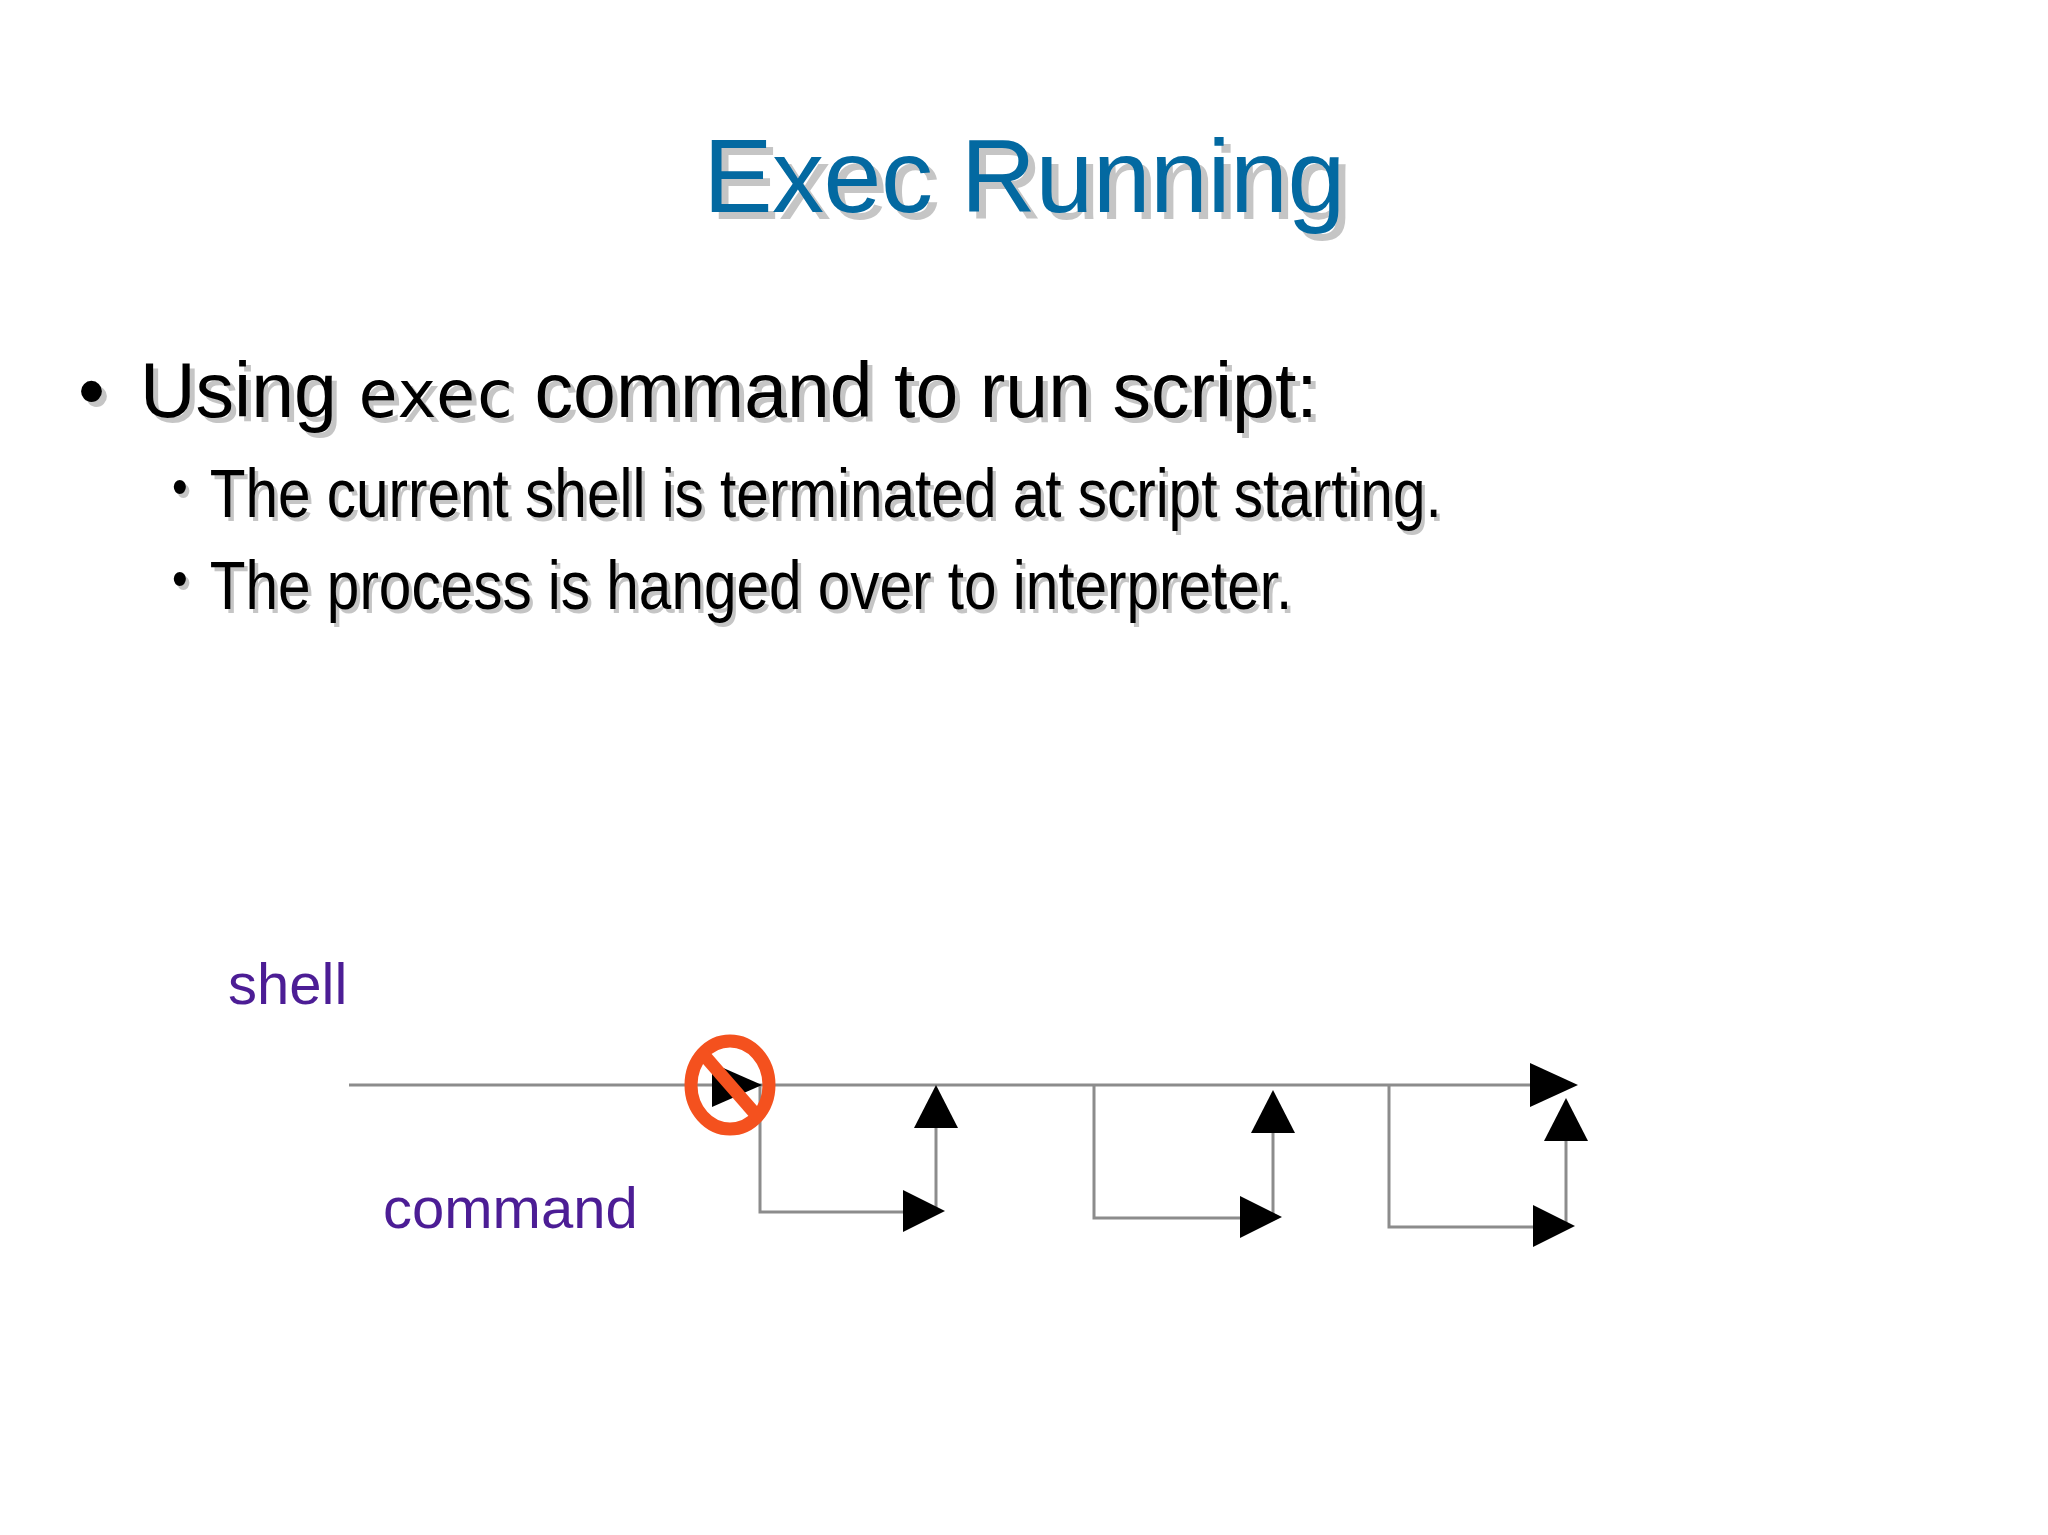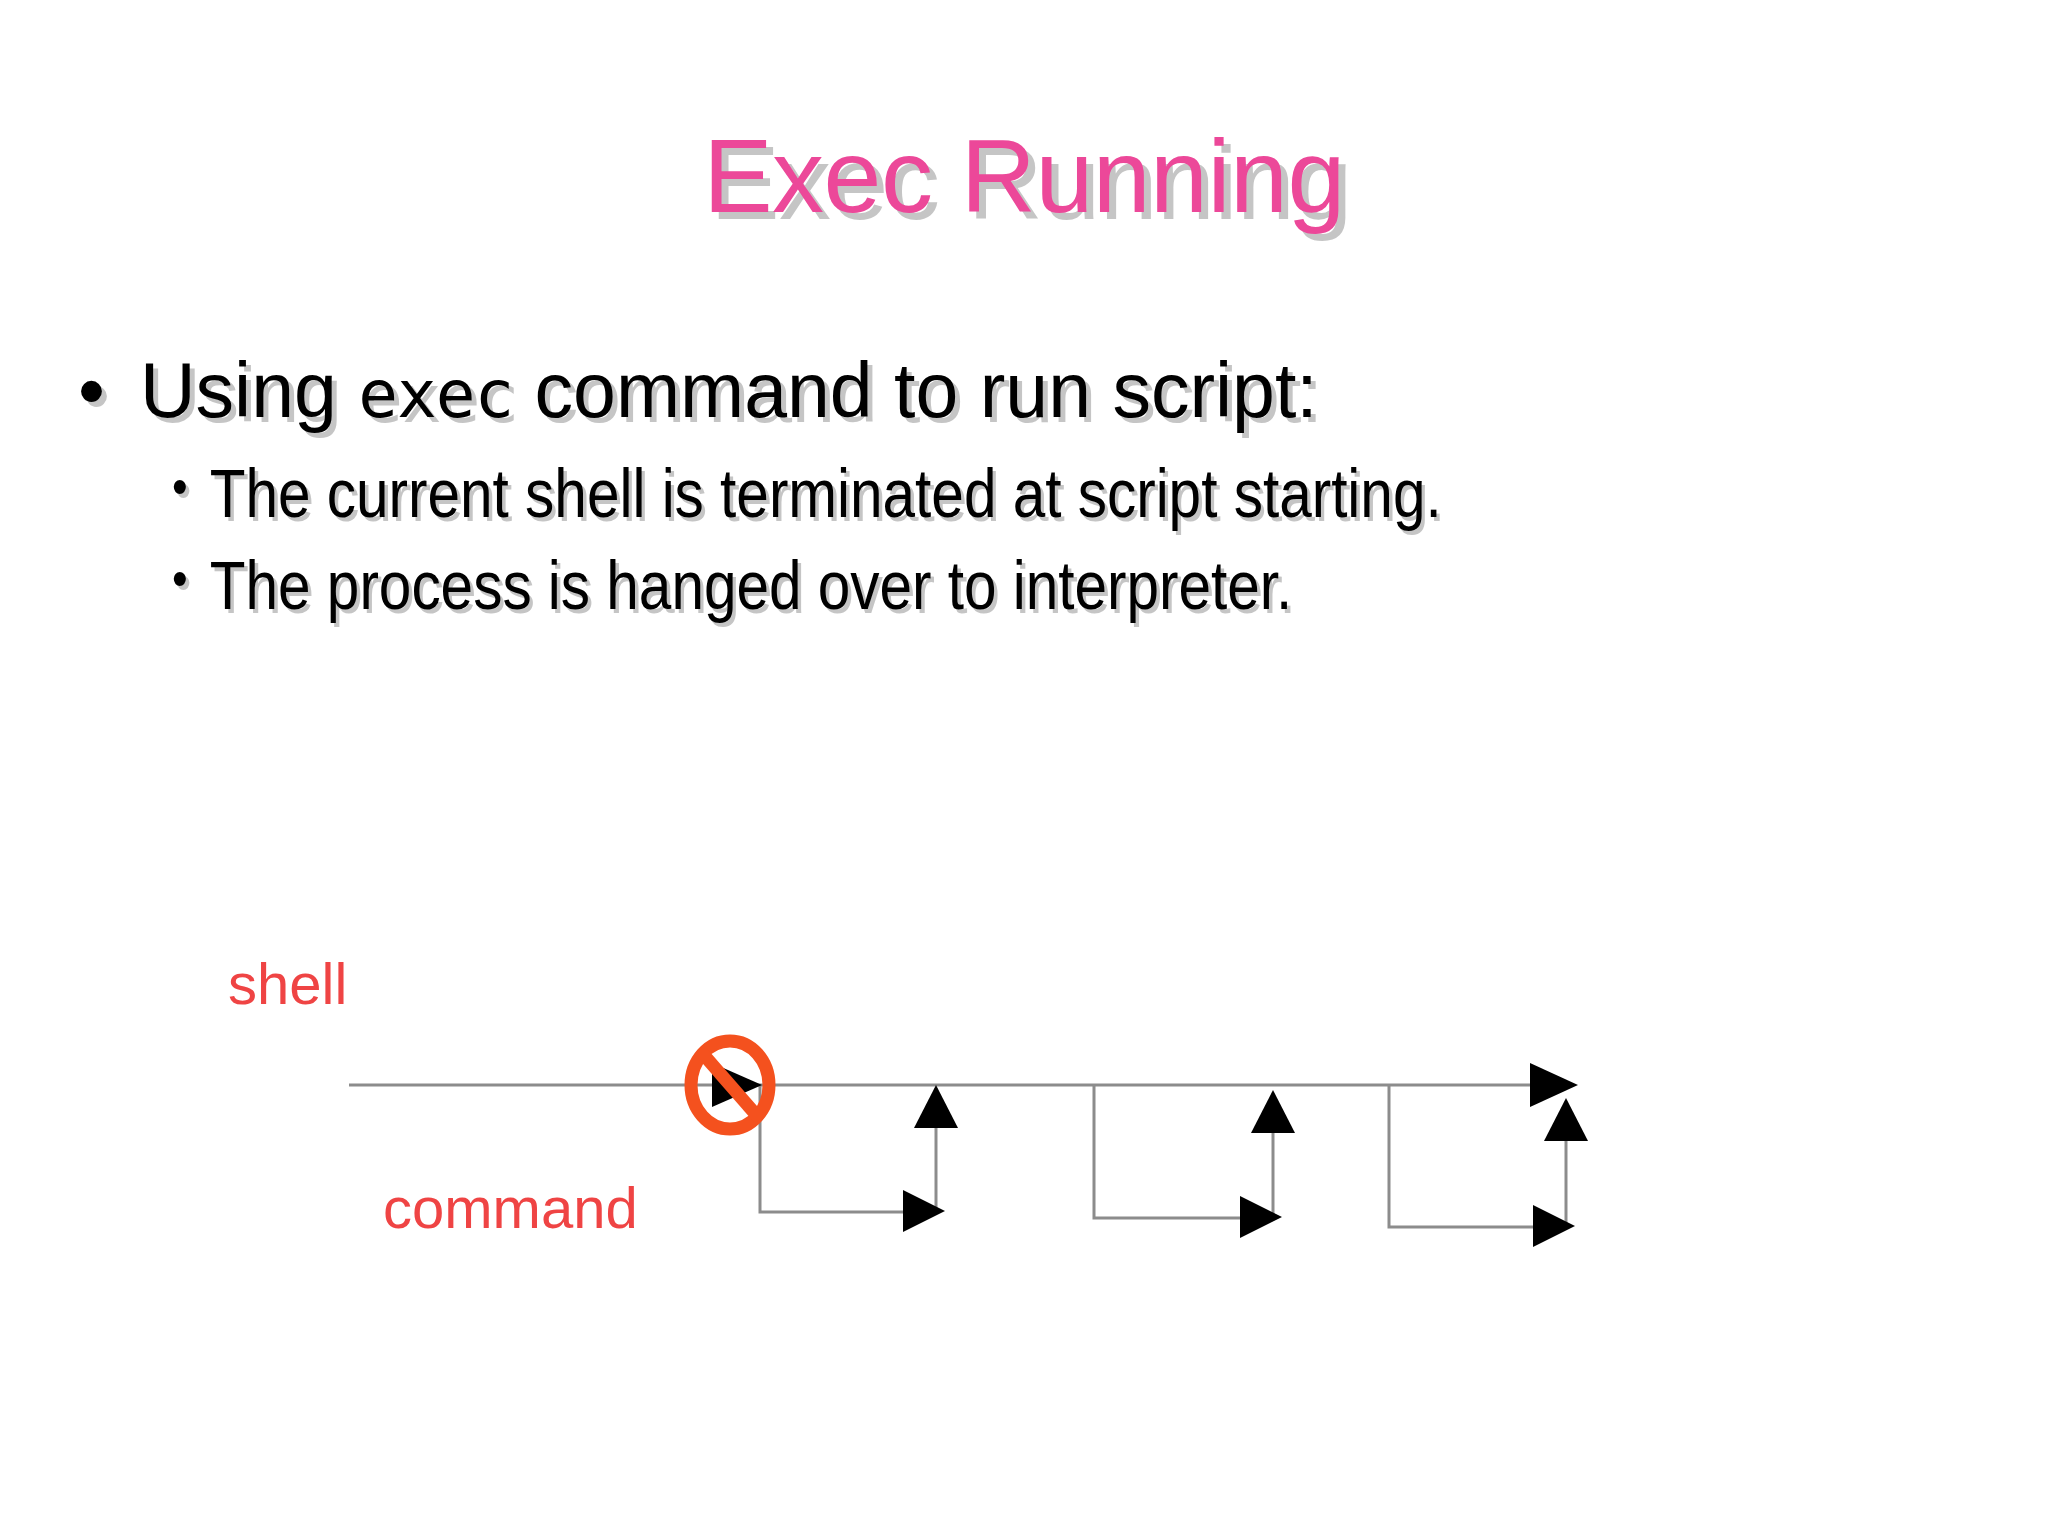--- a/index.html
+++ b/index.html
@@ -26,21 +26,21 @@
   .title {
     position: absolute;
     left: 0;
     top: 122px;
     width: 2048px;
     text-align: center;
     font-family: "Liberation Sans", sans-serif;
     font-size: 104px;
     line-height: 1.04;
     font-weight: 400;
-    color: #ec4899;
+    color: #0369a1;
     letter-spacing: -0.5px;
     text-shadow: 7px 7px 0 rgba(150,150,150,0.55);
     white-space: nowrap;
   }
 
   
   .body {
     position: absolute;
     left: 78px;
     top: 352px;
@@ -109,21 +109,21 @@
     height: 1535px;
     pointer-events: none;
   }
   .diagram svg { display: block; }
 
   .label {
     position: absolute;
     font-family: "Liberation Sans", sans-serif;
     font-size: 58px;
     line-height: 1;
-    color: #ef4444;
+    color: #4c1d95;
     white-space: nowrap;
   }
   .label-shell       { left: 228px;  top: 955px; }
   .label-interpreter { left: 1000px; top: 943px; }
   .label-commands    { left: 383px;  top: 1179px; }
 </style>
 </head>
 <body>
 
 <div class="slide">

